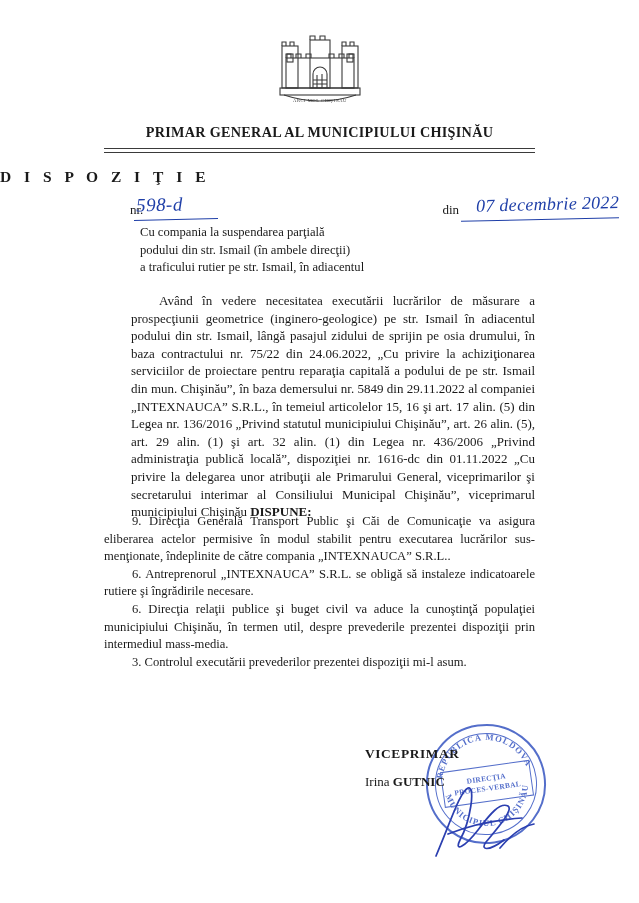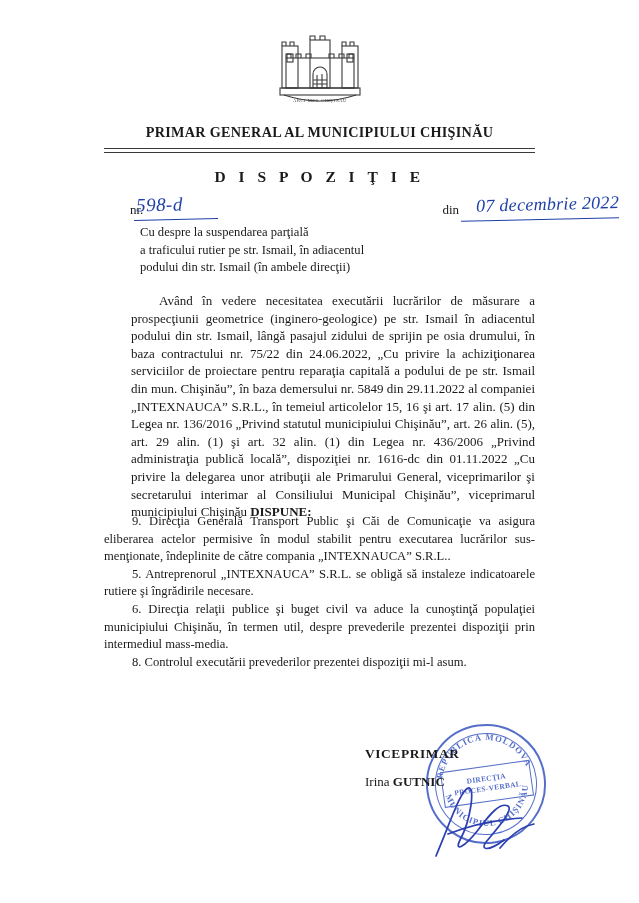--- a/index.html
+++ b/index.html
@@ -58,21 +58,21 @@
   .rule.second {
     top: 144px;
     border-top: 0.7px solid #3a3a3a;
   }
 
   
   .doc-type {
     position: absolute;
     left: 0; right: 0;
     top: 160px;
-    text-align: center;
+    text-align: left;
     font-size: 15.5px;
     font-weight: bold;
     letter-spacing: 4.5px;
   }
 
   
   .meta-row {
     position: absolute;
     left: 104px;
     right: 20px;
@@ -304,34 +304,34 @@
   <div class="meta-row">
     <span class="nr-label">nr.</span>
     <span class="nr-value">598-d</span>
     <span class="nr-underline"></span>
     <span class="din-label">din</span>
     <span class="date-value">07 decembrie 2022</span>
     <span class="date-underline"></span>
   </div>
 
   <div class="subject">
-    <div>Cu despre la suspendarea parţială</div>
+    <div>Cu compania la suspendarea parţială</div>
+    <div>podului din str. Ismail (în ambele direcţii)</div>
     <div>a traficului rutier pe str. Ismail, în adiacentul</div>
-    <div>podului din str. Ismail (în ambele direcţii)</div>
   </div>
 
   <div class="body-text">
     <p><span>Având în vedere necesitatea executării lucrărilor de măsurare a prospecţiunii geometrice (inginero-geologice) pe str. Ismail în adiacentul podului din str. Ismail, lângă pasajul zidului de sprijin pe osia drumului, în baza contractului nr. 75/22 din 24.06.2022, „Cu privire la achiziţionarea serviciilor de proiectare  pentru reparaţia capitală a podului de pe str. Ismail din mun. Chişinău”, în baza demersului nr. 5849 din 29.11.2022 al companiei „INTEXNAUCA” S.R.L., în temeiul articolelor 15, 16 şi art. 17 alin. (5) din Legea nr. 136/2016 „Privind statutul municipiului Chişinău”, art. 26 alin. (5), art. 29 alin. (1) şi art. 32 alin. (1) din Legea nr. 436/2006 „Privind administraţia publică locală”, dispoziţiei nr. 1616-dc din 01.11.2022 „Cu privire la delegarea unor atribuţii ale Primarului General, viceprimarilor şi secretarului interimar al Consiliului Municipal Chişinău”, viceprimarul municipiului Chişinău </span><span class="dispune">DISPUNE:</span></p>
   </div>
 
   <div class="ops">
     <p>9. Direcţia Generală Transport Public şi Căi de Comunicaţie va asigura eliberarea actelor permisive în modul stabilit pentru executarea lucrărilor sus-menţionate, îndeplinite de către compania „INTEXNAUCA” S.R.L..</p>
-    <p>5. Antreprenorul „INTEXNAUCA” S.R.L. se obligă să instaleze indicatoarele rutiere şi îngrădirile necesare.</p>
+    <p>6. Antreprenorul „INTEXNAUCA” S.R.L. se obligă să instaleze indicatoarele rutiere şi îngrădirile necesare.</p>
     <p>6. Direcţia relaţii publice şi buget civil va aduce la cunoştinţă populaţiei municipiului Chişinău, în termen util, despre prevederile prezentei dispoziţii prin intermediul mass-media.</p>
-    <p>8. Controlul executării prevederilor prezentei dispoziţii mi-l asum.</p>
+    <p>3. Controlul executării prevederilor prezentei dispoziţii mi-l asum.</p>
   </div>
 
   <div class="stamp">
     <svg class="stamp-arc" viewBox="0 0 116 116" aria-hidden="true">
       <defs>
         <path id="arcTop" d="M 14 58 A 44 44 0 0 1 102 58"></path>
         <path id="arcBottom" d="M 16 58 A 42 42 0 0 0 100 58"></path>
       </defs>
       <text text-anchor="middle">
         <textPath href="#arcTop" startOffset="50%">REPUBLICA  MOLDOVA</textPath>

